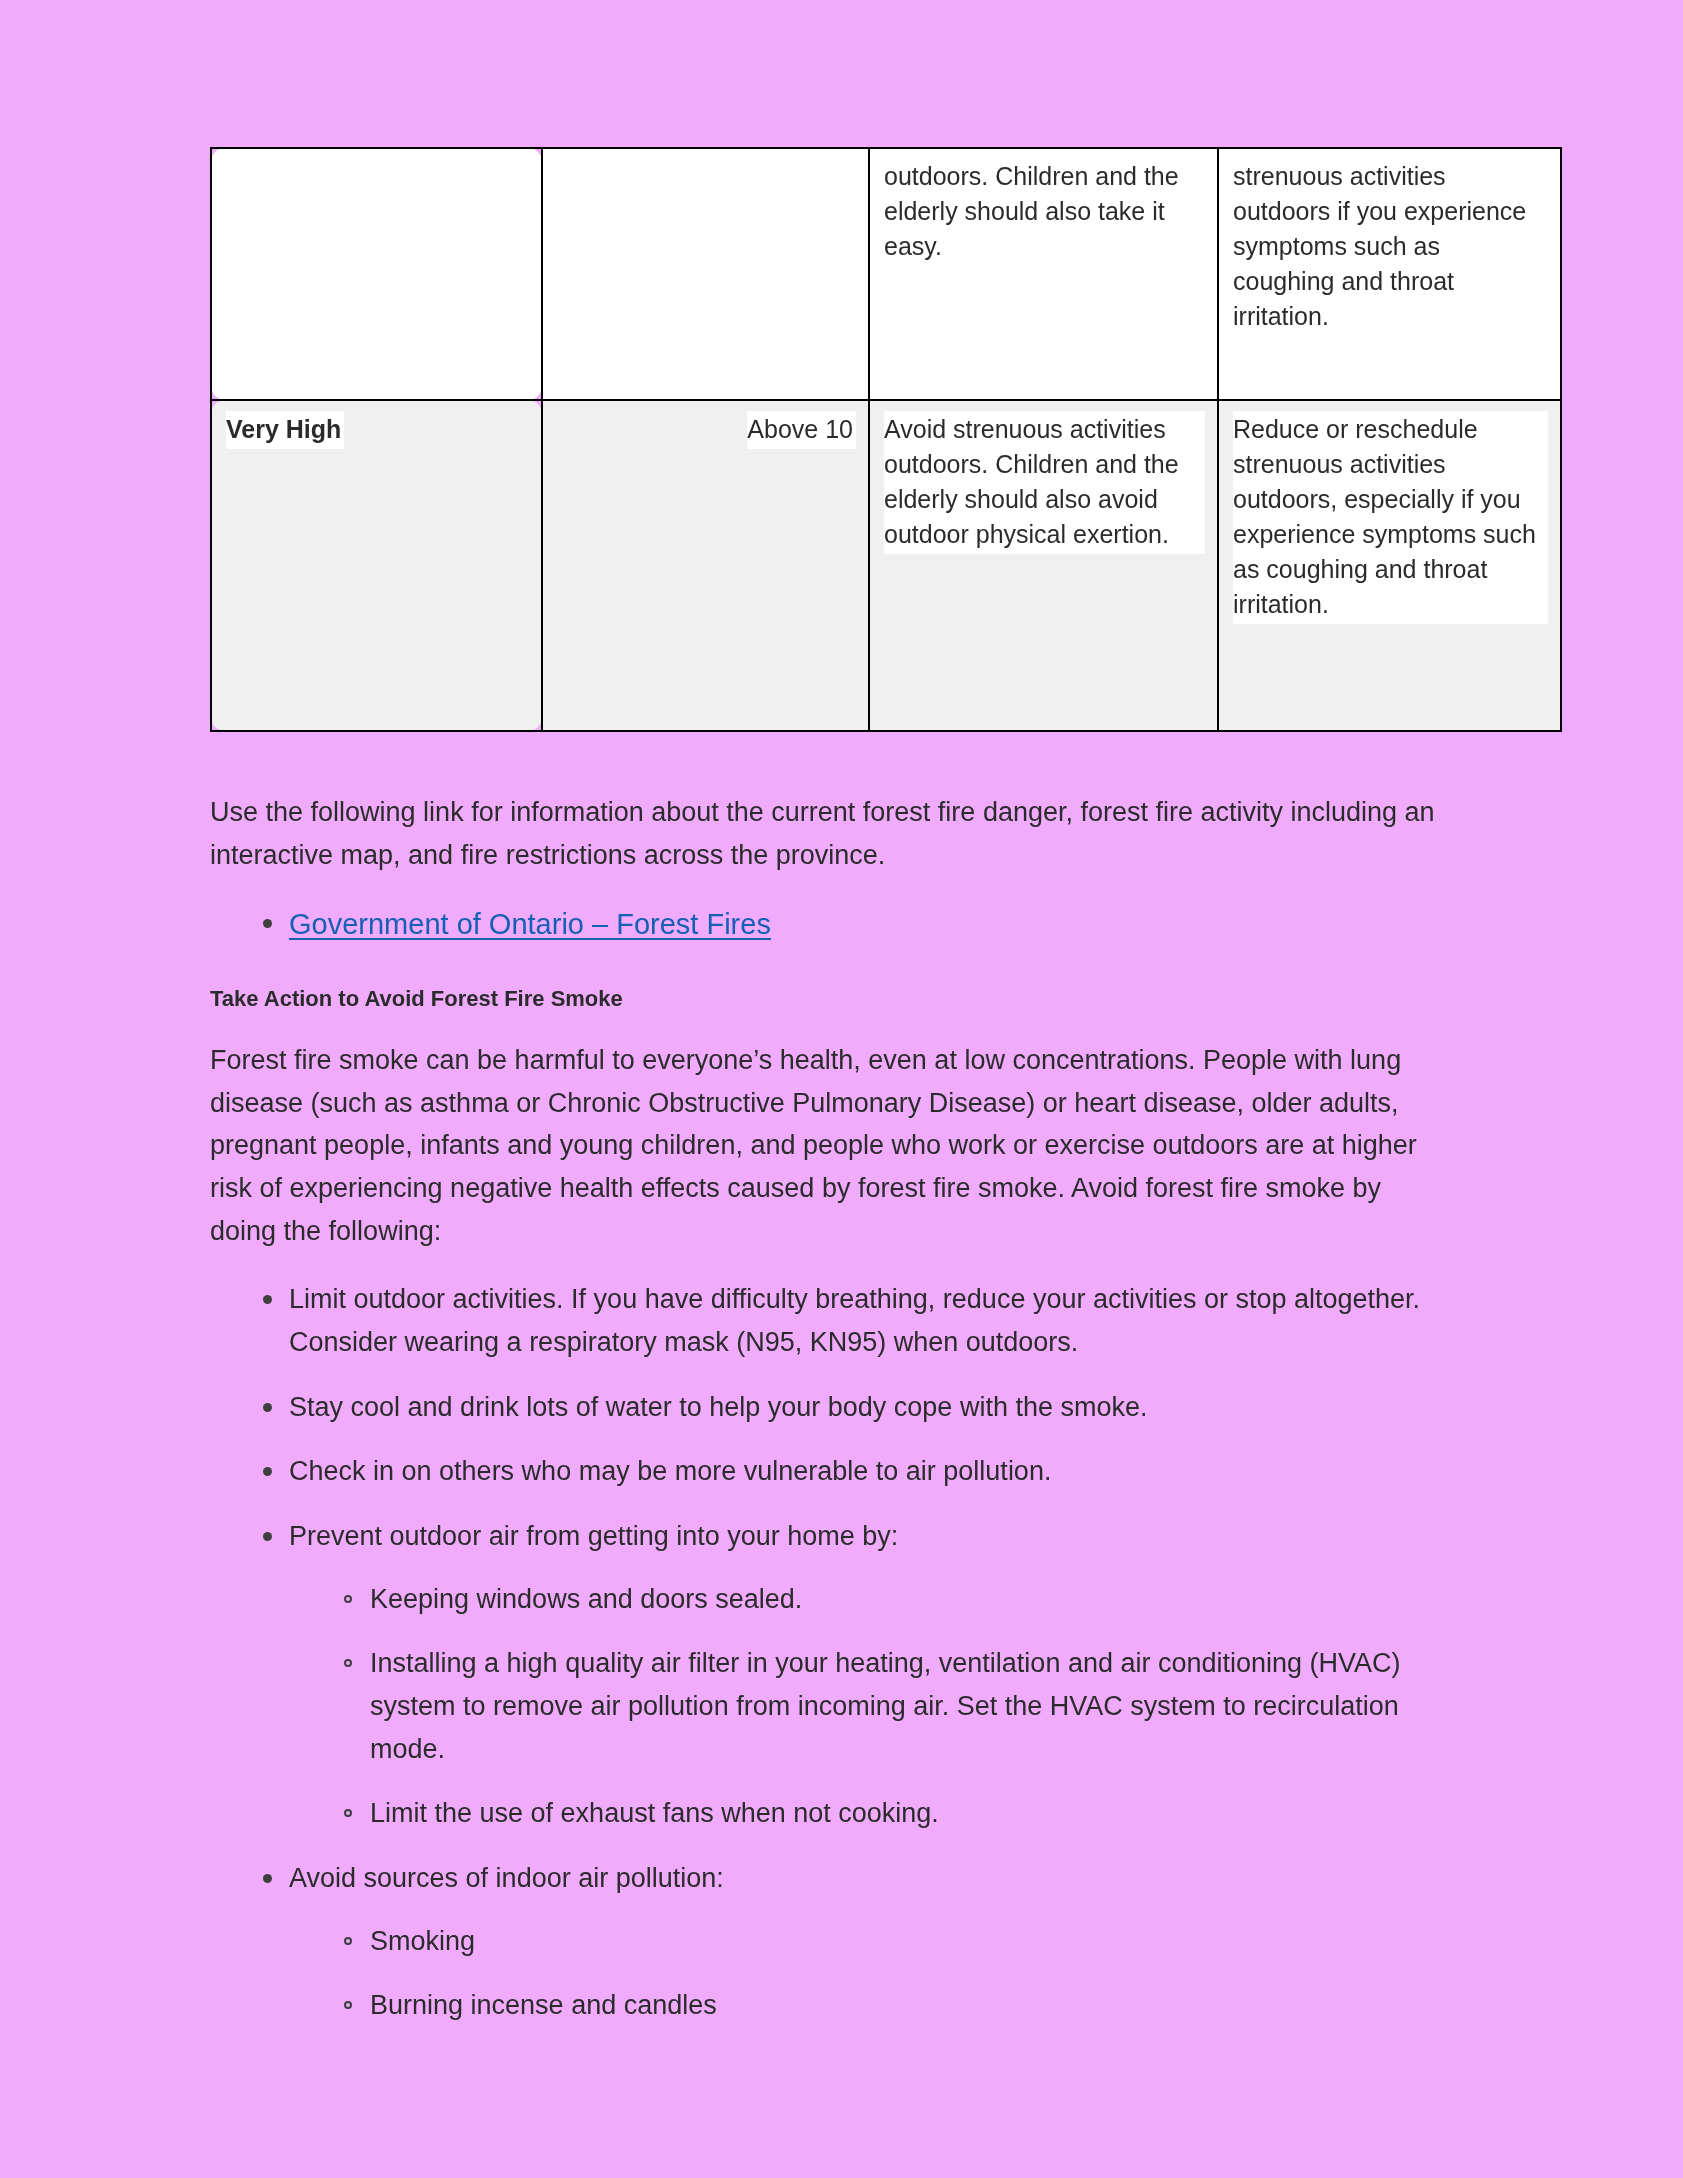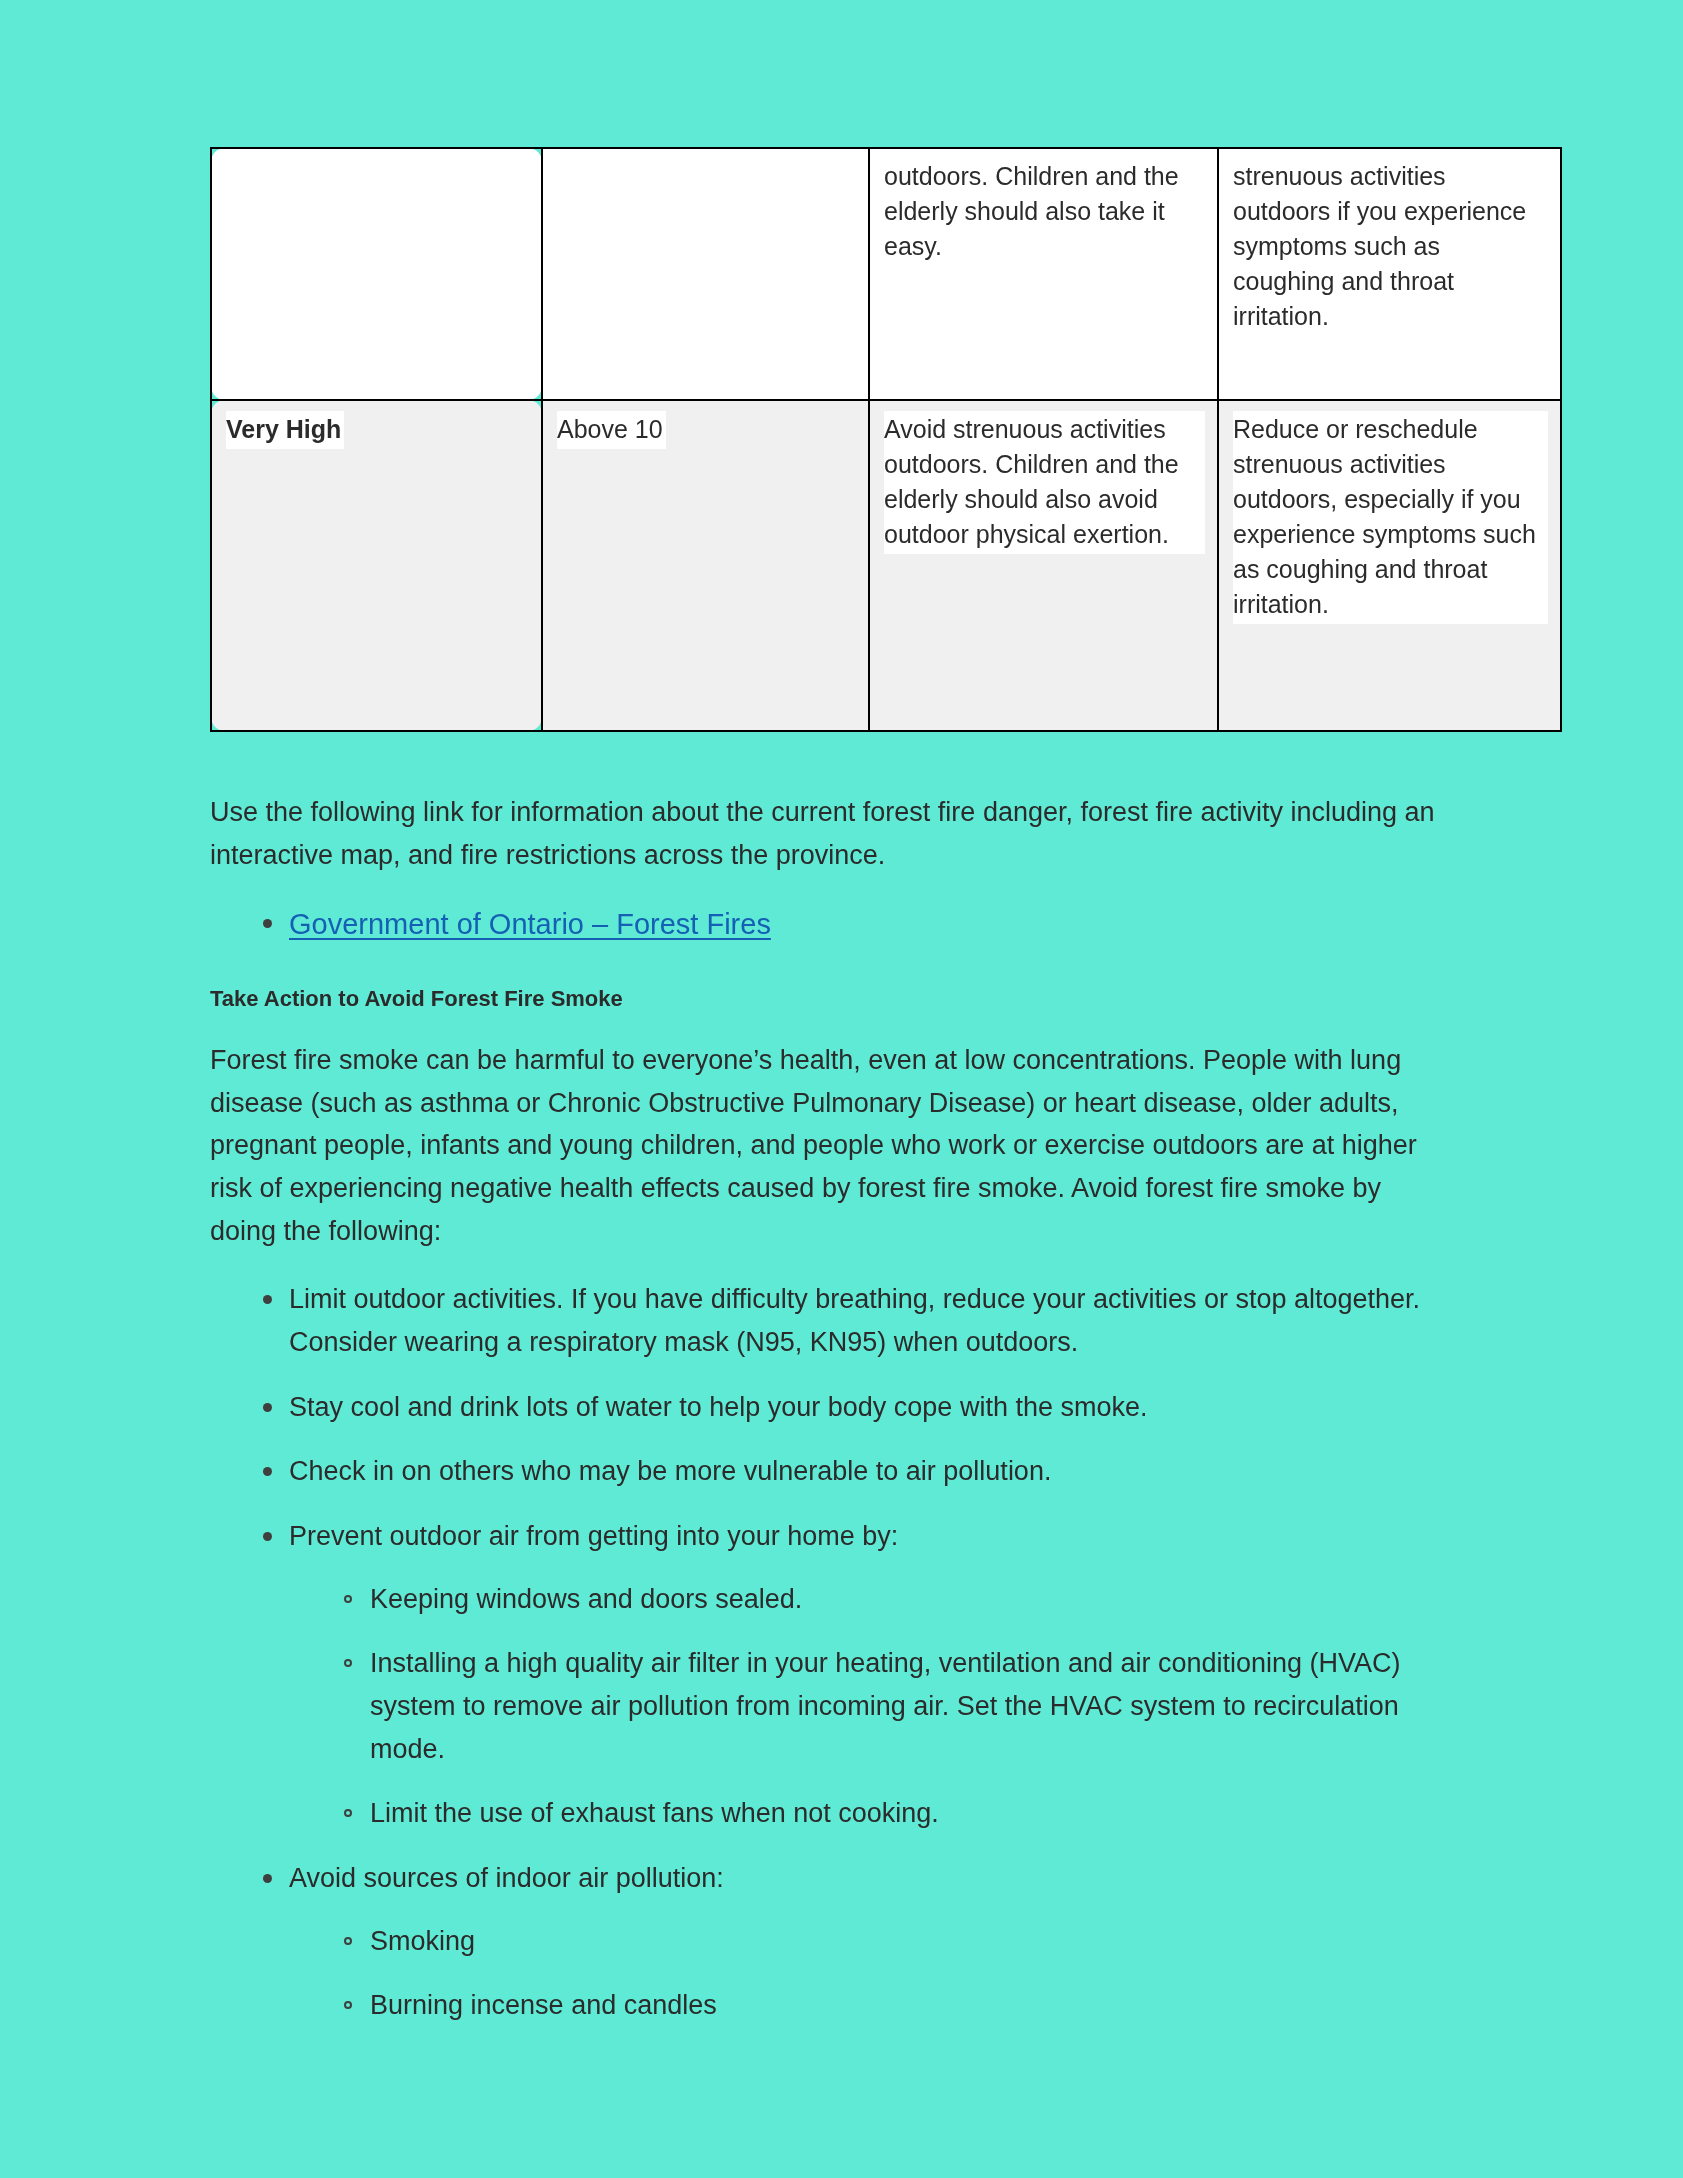--- a/index.html
+++ b/index.html
@@ -14,21 +14,21 @@
     color: #2b2b2b;
     position: relative;
     overflow: hidden;
   }
 
   .page {
     position: absolute;
     left: 0; top: 0;
     width: 1683px;
     height: 2178px;
-    background: #5eead4;
+    background: #f0abfc;
   }
 
   .content {
     position: absolute;
     left: 210px;
     top: 147px;
     width: 1240px;
   }
 
   
@@ -42,21 +42,21 @@
     border-left: 2px solid #000000;
     border-right: 2px solid #000000;
     vertical-align: top;
     padding: 10px 12px 10px 14px;
     font-size: 25px;
     line-height: 1.40;
     font-weight: 400;
     color: #2b2b2b;
   }
   td.col-1 { width: 303px; border-radius: 14px; }
-  td.col-2 { width: 299px; }
+  td.col-2 { width: 299px; text-align: right; }
   td.col-3 { width: 321px; }
   td.col-4 { width: 315px; }
 
   tr.row-continued td {
     height: 230px;
     border-top: none;
     border-bottom: 2px solid #000000;
     background: #ffffff;
   }
   tr.row-veryhigh td {

